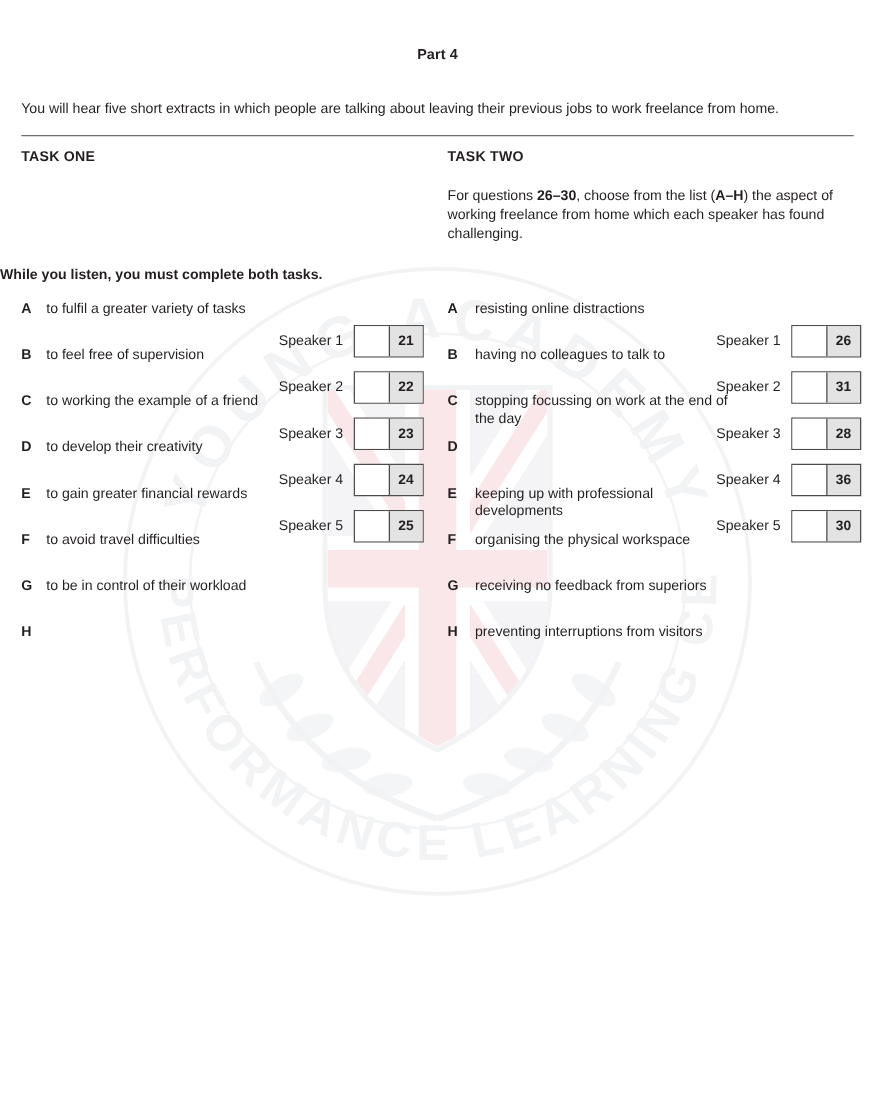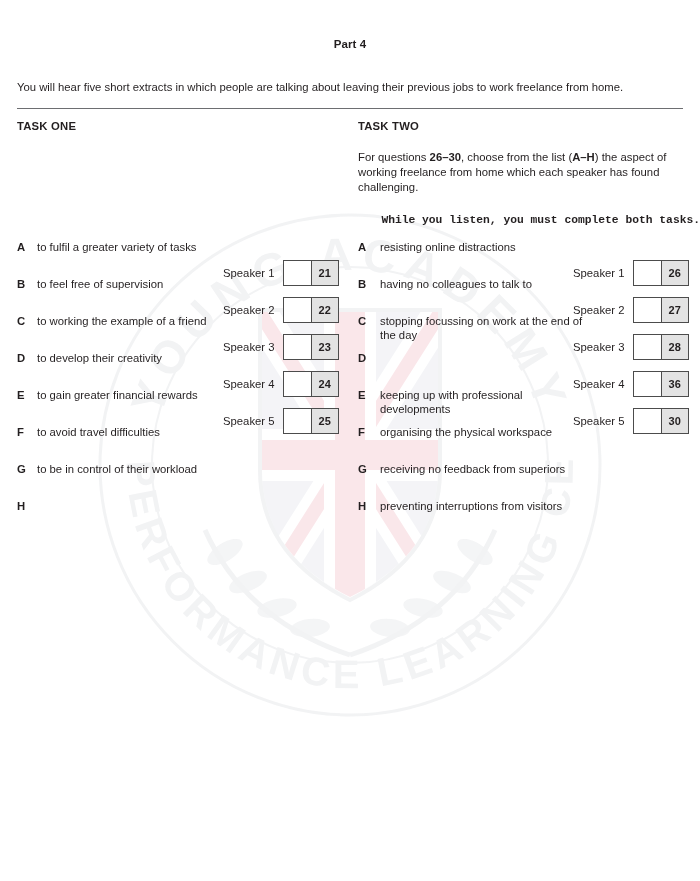--- a/index.html
+++ b/index.html
@@ -89,24 +89,23 @@
     margin: 0;
     width: 320px;
   }
   .task-desc b { font-weight: bold; }
 
   .listen-note {
     position: absolute;
     left: 0;
     top: 214px;
     width: 700px;
-    text-align: right;
-    font-size: 11.3px;
-    font-weight: bold;
-    font-family: Liberation Mono, monospace;
+    text-align: left;
+    font-size: 11.3px;
+    font-weight: bold;
   }
 
   
   .options {
     position: absolute;
     top: 241px;
   }
   .options-one { left: 17px;  width: 220px; }
   .options-two { left: 358px; width: 225px; }
 
@@ -353,21 +352,21 @@
         <span class="sp-label">Speaker 1</span>
         <div class="ans-box">
           <div class="ans-blank"></div>
           <div class="ans-num">26</div>
         </div>
       </div>
       <div class="sp-row">
         <span class="sp-label">Speaker 2</span>
         <div class="ans-box">
           <div class="ans-blank"></div>
-          <div class="ans-num">27</div>
+          <div class="ans-num">31</div>
         </div>
       </div>
       <div class="sp-row">
         <span class="sp-label">Speaker 3</span>
         <div class="ans-box">
           <div class="ans-blank"></div>
           <div class="ans-num">28</div>
         </div>
       </div>
       <div class="sp-row">

